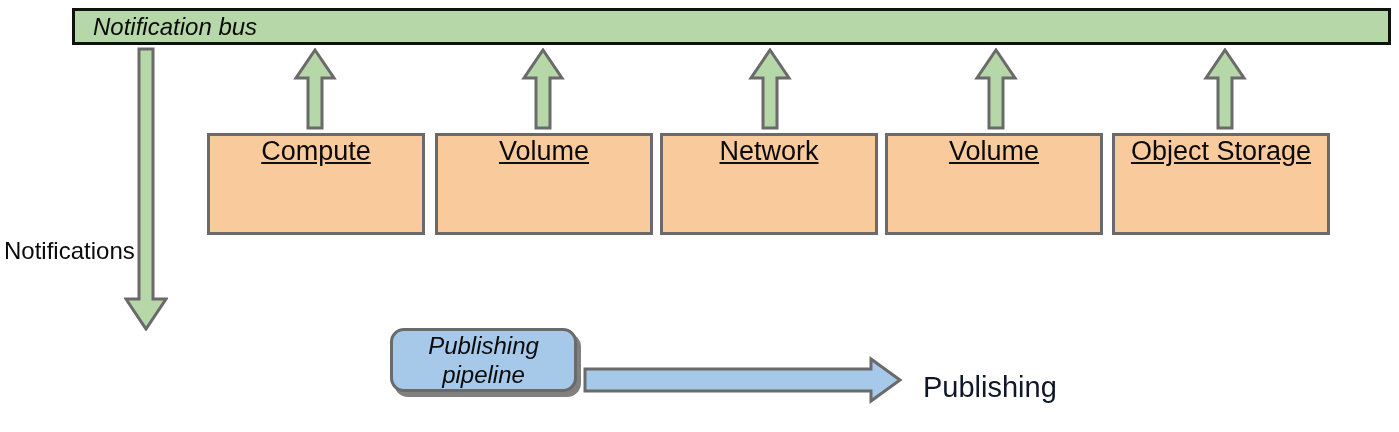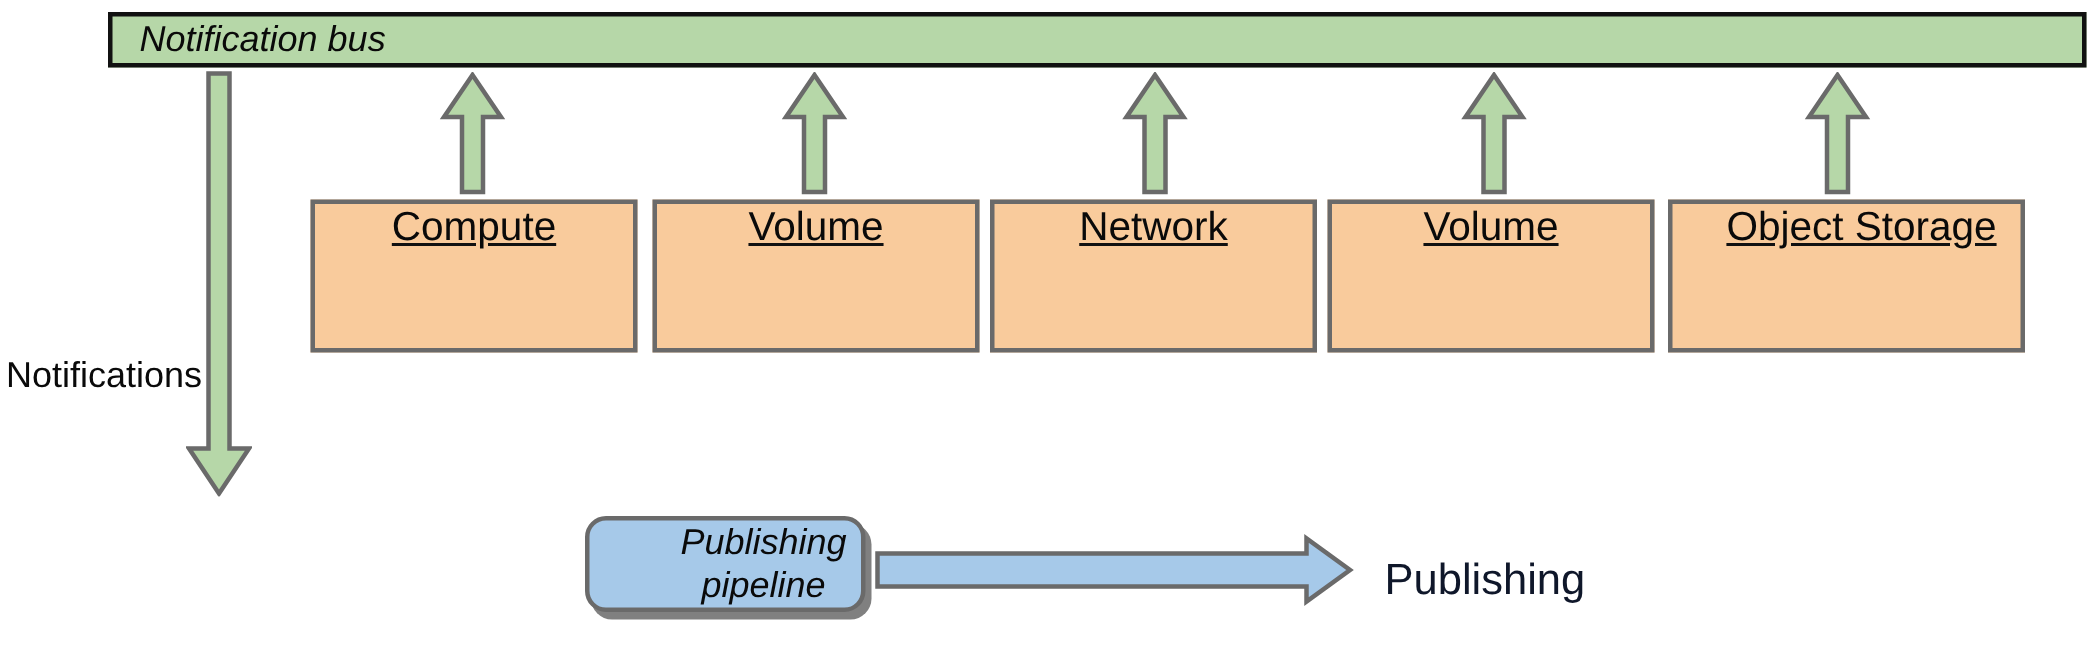--- a/index.html
+++ b/index.html
@@ -45,26 +45,26 @@
     position:absolute;left:111px;top:330px;width:291px;height:86px;
     background:var(--agents_fill,#9e373c);
     border:3px solid var(--border_gray,#6e6e6e);
     box-shadow:6px 6px 0 var(--shadow_gray,#808080);
     display:flex;align-items:center;justify-content:center;
     z-index:1;
   }
   .agents-label{font-size:29px;color:#ffffff;white-space:nowrap;}
   
   .pipeline{
-    position:absolute;left:390px;top:344px;width:181px;height:58px;
+    position:absolute;left:390px;top:328px;width:181px;height:58px;
     background:var(--pipeline_fill,#a6c9e9);
     border:3px solid var(--border_gray,#6e6e6e);
     border-radius:14px;
     box-shadow:4px 5px 0 var(--shadow_gray,#808080);
-    display:flex;align-items:center;justify-content:flex-end;
+    display:flex;align-items:center;justify-content:center;
     text-align:center;z-index:2;
   }
   .pipeline-label{
     font-style:italic;font-size:24px;line-height:29px;color:#0a0a0a;
     width:130px;
   }
   
   .publishing-label{
     position:absolute;left:923px;top:371px;height:32px;line-height:32px;
     font-size:29px;color:#0f172a;white-space:nowrap;
@@ -106,21 +106,21 @@
   </div>
   <div class="service" style="left:660px;">
     <span class="service-label">Network</span>
   </div>
   <div class="service" style="left:435px;">
     <span class="service-label">Volume</span>
   </div>
   <div class="service" style="left:885px;">
     <span class="service-label">Volume</span>
   </div>
-  <div class="service" style="left:1112px;padding-left:20px;">
+  <div class="service" style="left:1112px;">
     <span class="service-label">Object Storage</span>
   </div>
 
 
   <div class="pipeline">
     <span class="pipeline-label">Publishing pipeline</span>
   </div>
 
   <svg class="arrow-svg" style="left:583px;top:356px;" width="320" height="48" viewBox="0 0 320 48">
     <polygon class="poly-blue" points="2,13 288,13 288,3 317,24 288,45 288,35 2,35"></polygon>

